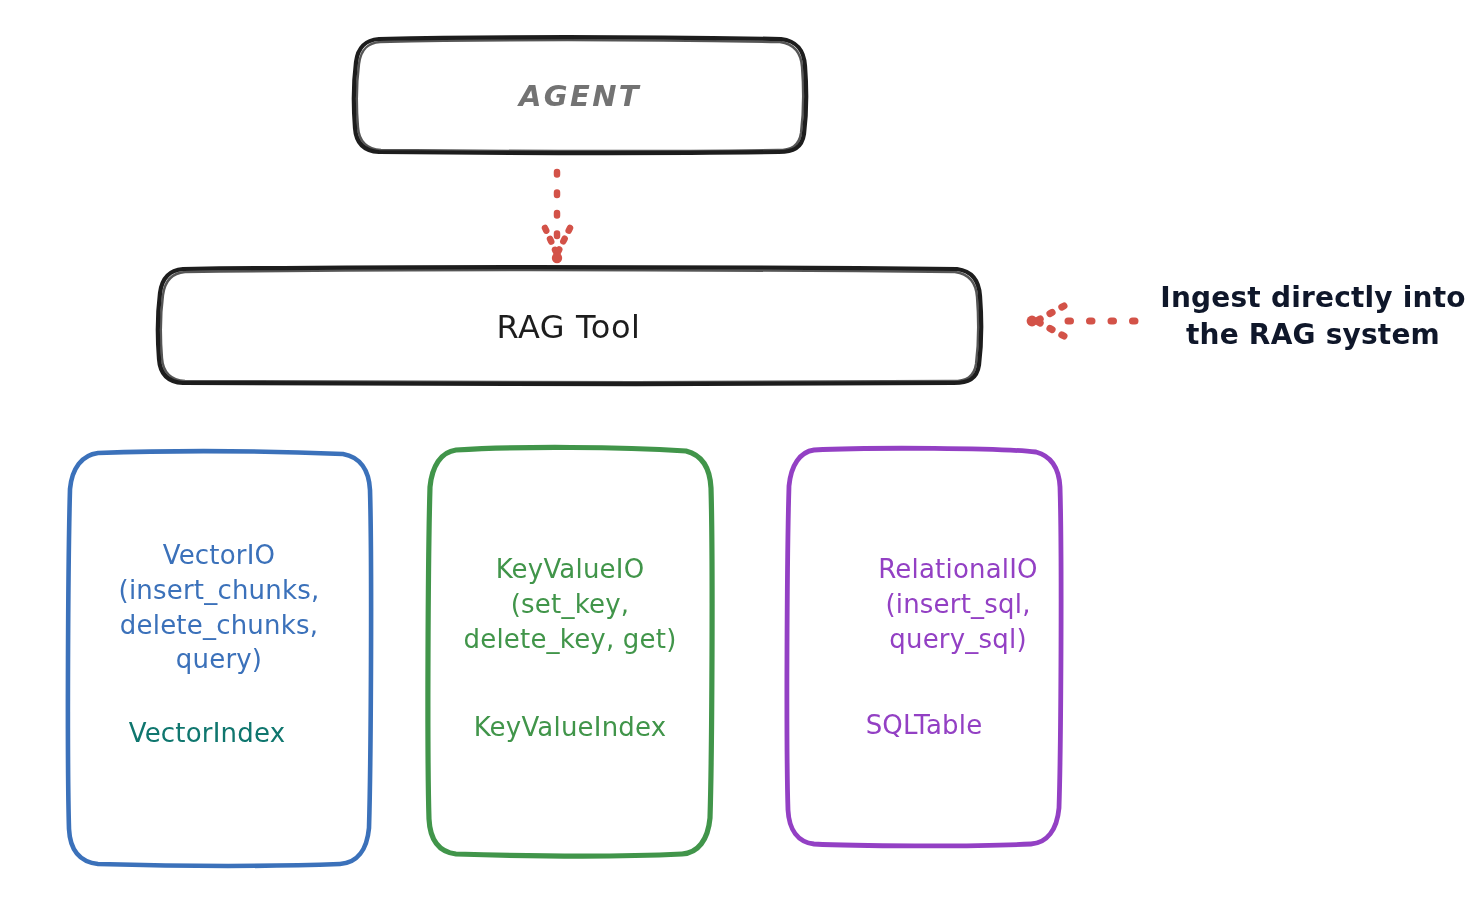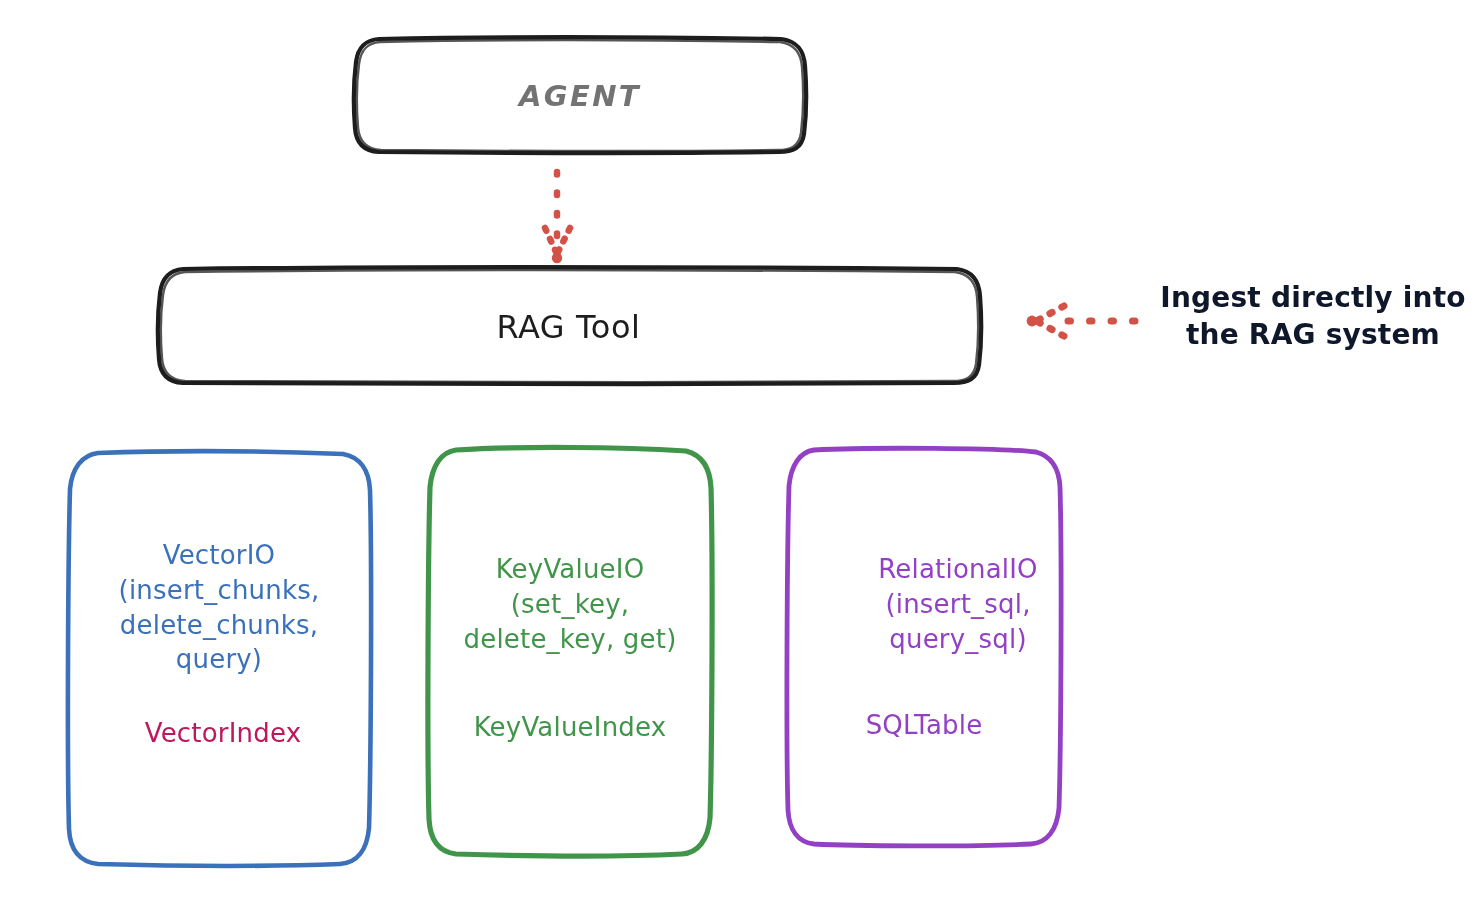--- a/index.html
+++ b/index.html
@@ -68,21 +68,21 @@
   }
   .store-index {
     position: absolute;
     text-align: center;
     font-size: 26px;
     font-weight: 500;
     letter-spacing: 0.2px;
   }
 
   #vector-api   { left: 76px;  top: 538px; width: 286px; color: #3b71ba; }
-  #vector-index { left: 80px;  top: 718px; width: 286px; color: #be185d; text-align: center; }
+  #vector-index { left: 64px;  top: 718px; width: 286px; color: #0f766e; text-align: center; }
 
   #kv-api       { left: 424px; top: 552px; width: 292px; color: #41954a; }
   #kv-index     { left: 424px; top: 712px; width: 292px; color: #41954a; }
 
   #rel-api      { left: 786px; top: 552px; width: 268px; color: #9340c4; margin-left: 38px; }
   #rel-index    { left: 786px; top: 710px; width: 276px; color: #9340c4; }
 
   
   #ingest-note {
     position: absolute;

